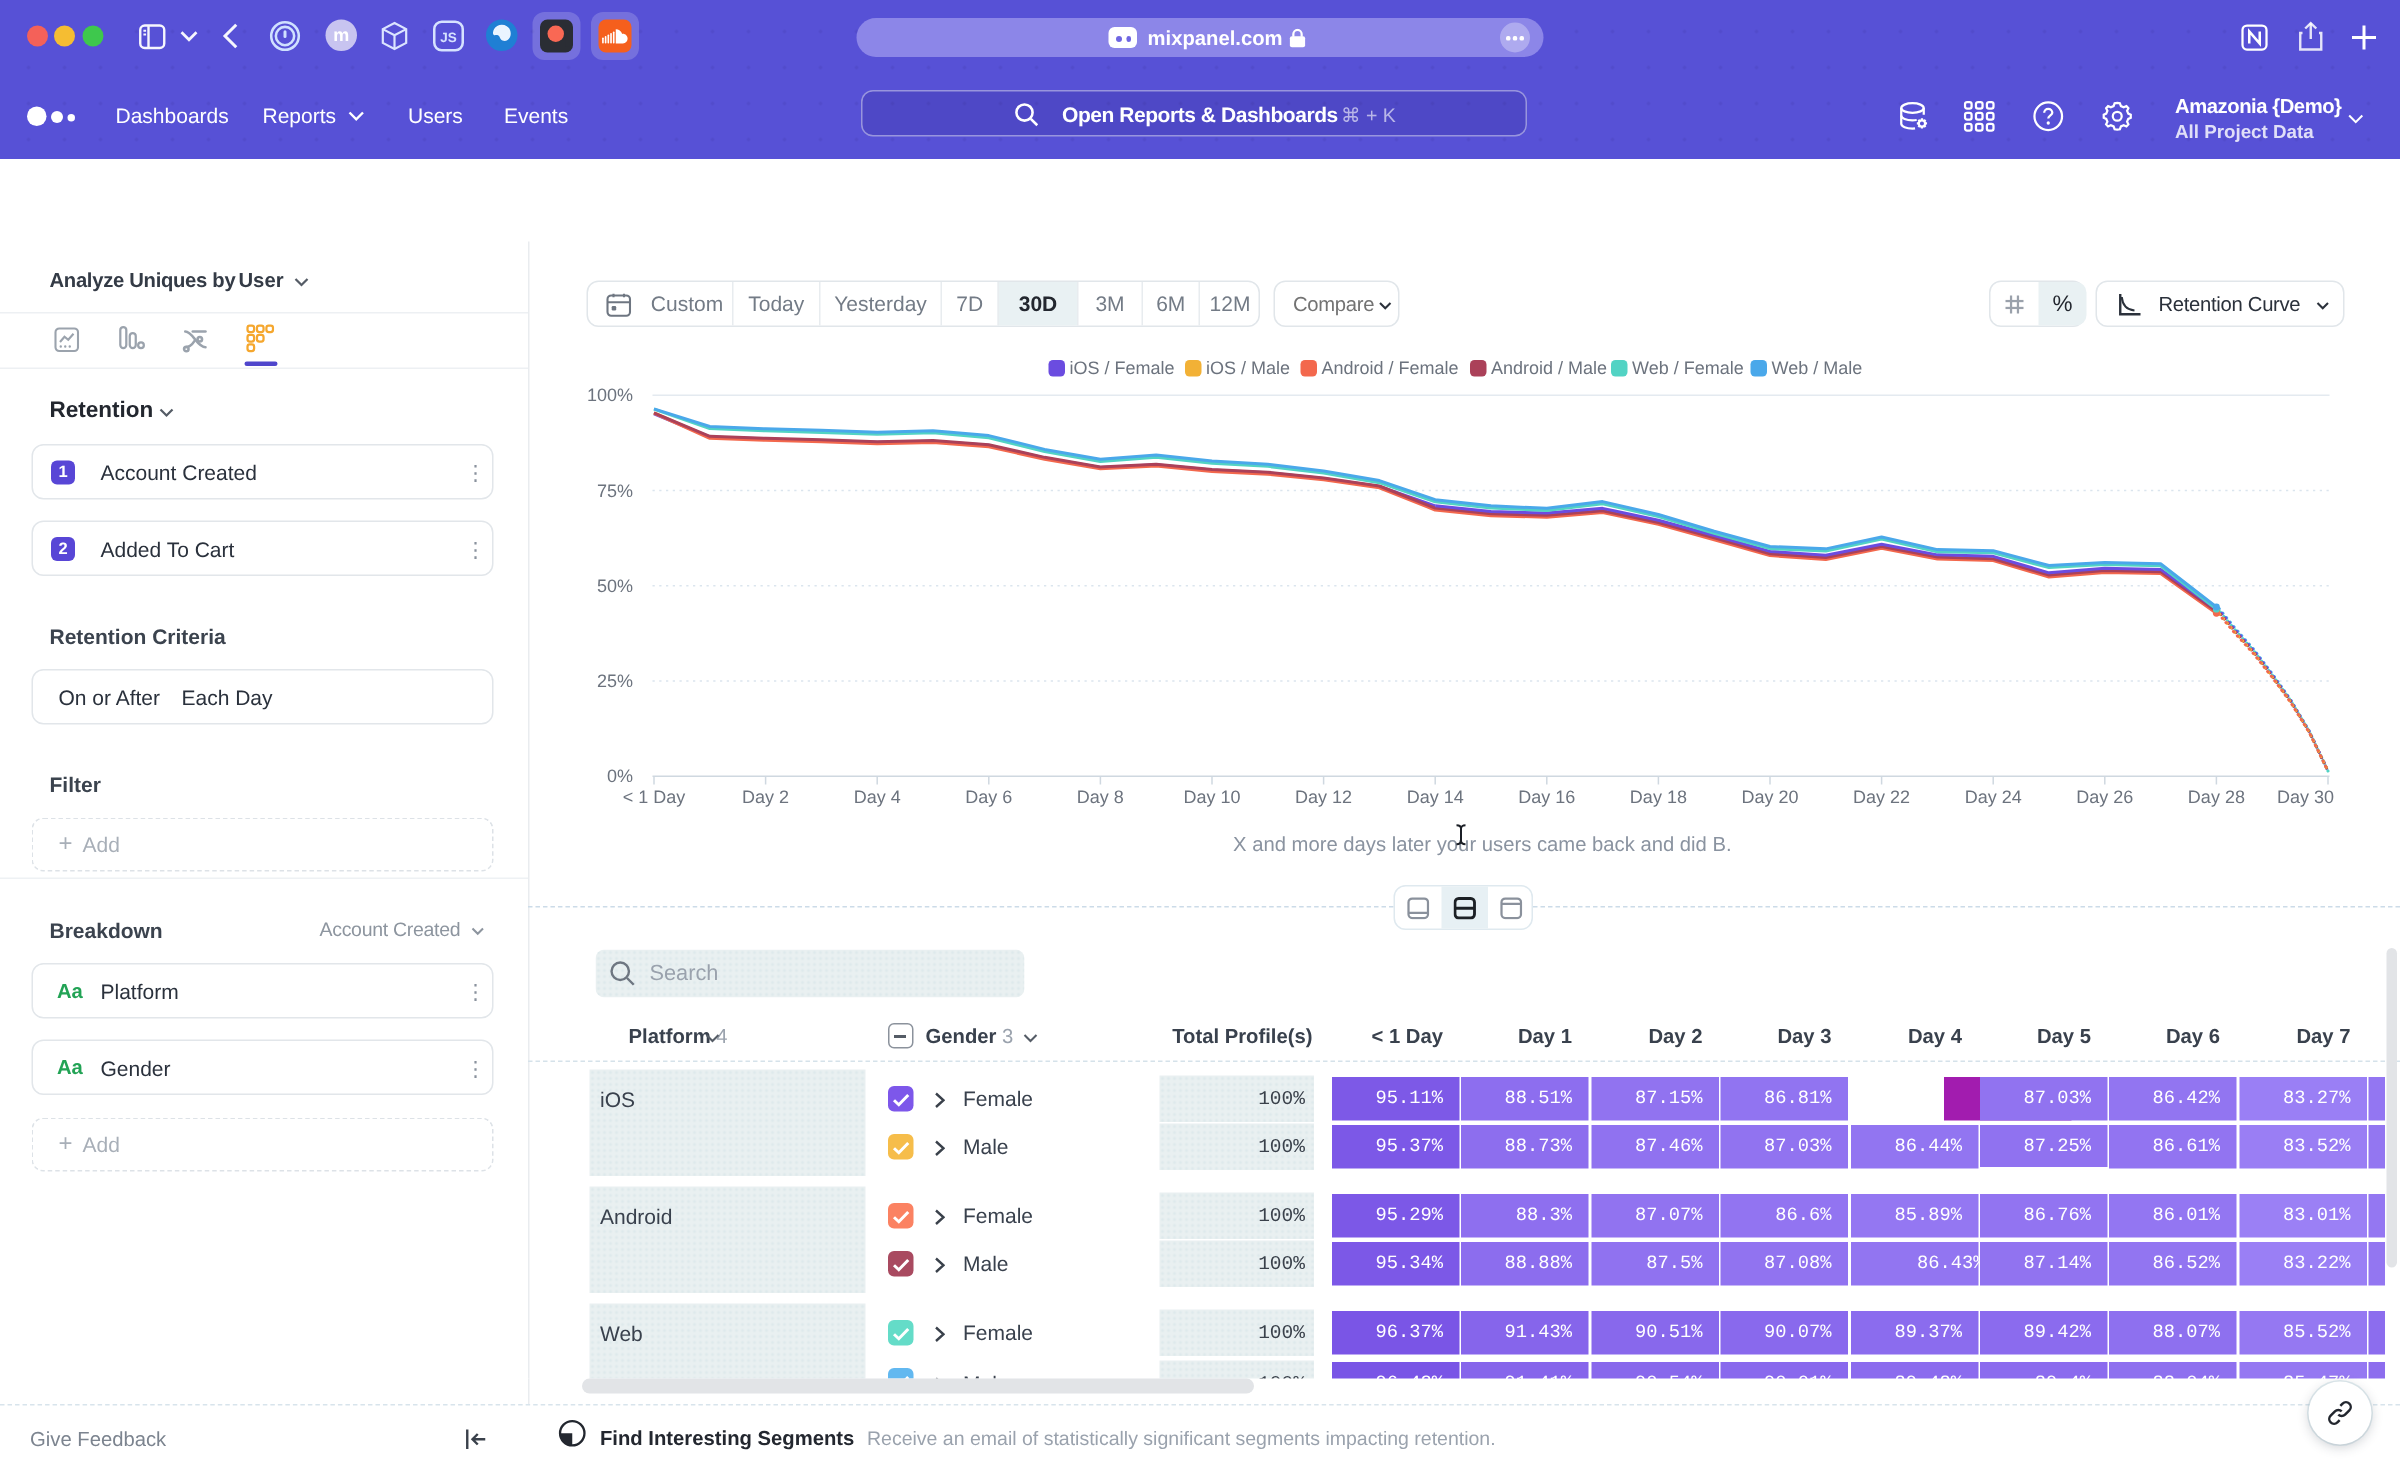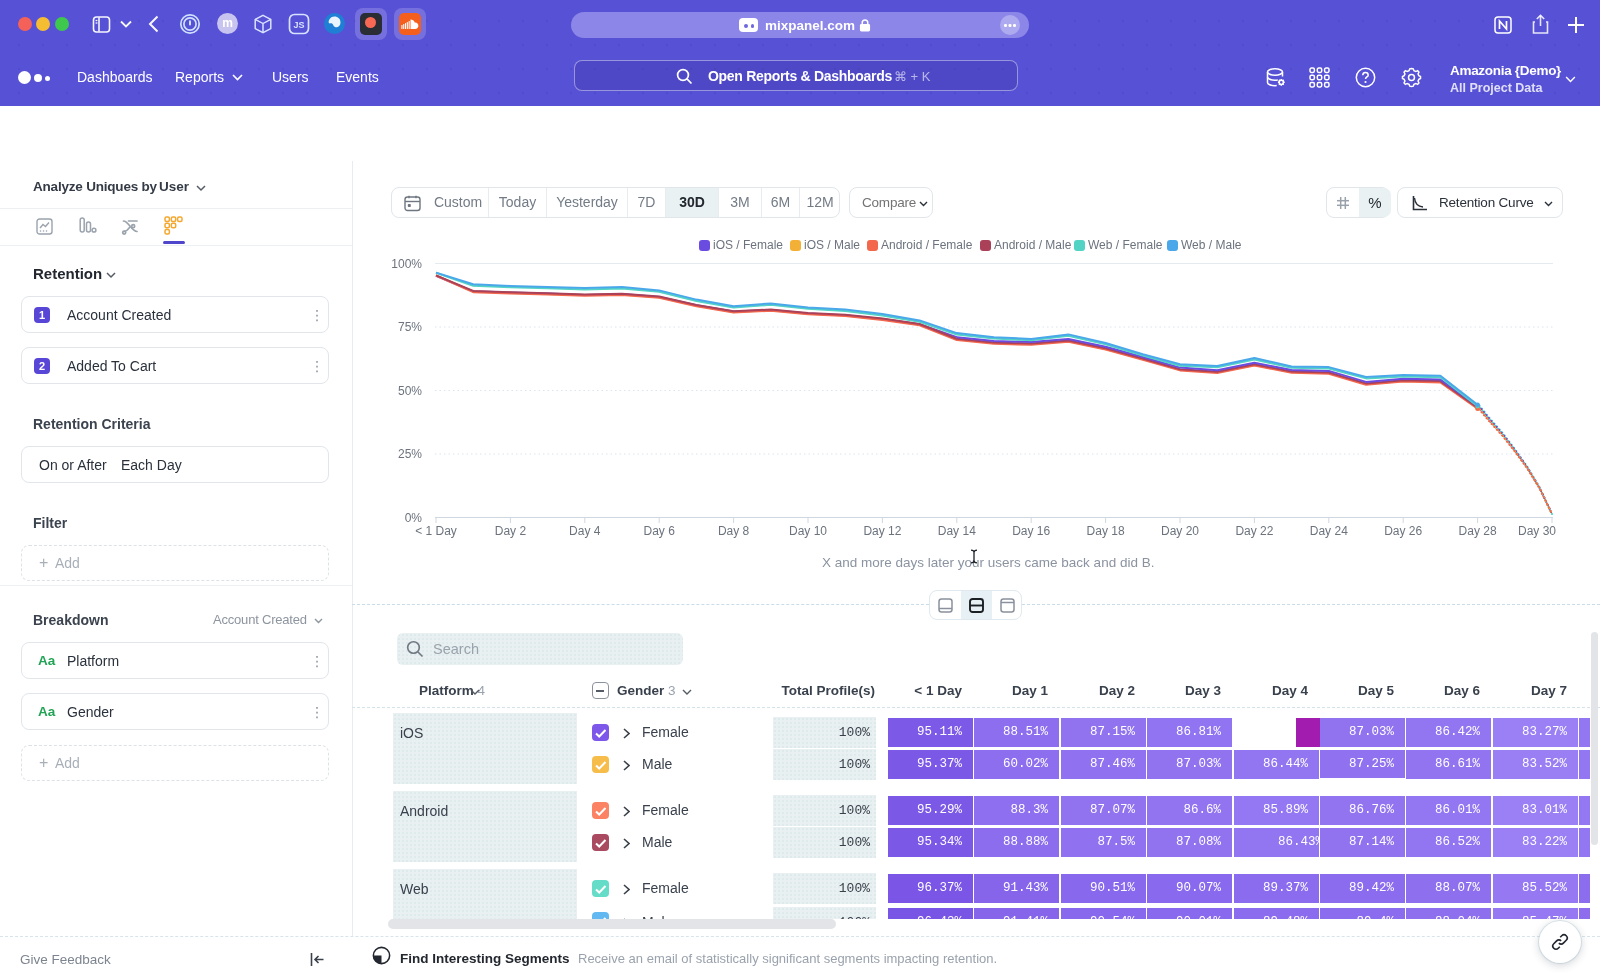--- a/index.html
+++ b/index.html
@@ -468,21 +468,21 @@
         <path d="M1 4.5 L4.2 7.5 L10.5 1"></path>
       </svg>
     </div>
 <svg class="abs" style="left:623px;top:760px;" width="7" height="11" viewBox="0 0 7 11" fill="none" stroke="#3a414b" stroke-width="1.6">
       <path d="M1 1 L6 5.5 L1 10"></path>
     </svg>
 <div class="rowlab" style="left:642px;top:756px;">Male</div>
 <div class="shim" style="left:773px;top:749px;width:103px;height:31px;"></div>
 <div class="abs mono" style="left:770px;top:757px;width:100px;text-align:right;font-size:13px;color:#3a414b;">100%</div>
 <div class="pcell" style="left:888px;top:750px;width:85px;height:29px;background:rgb(124,88,231);">95.37%</div>
-<div class="pcell" style="left:974px;top:750px;width:85px;height:29px;background:rgb(141,110,238);">60.02%</div>
+<div class="pcell" style="left:974px;top:750px;width:85px;height:29px;background:rgb(141,110,238);">88.73%</div>
 <div class="pcell" style="left:1061px;top:750px;width:85px;height:29px;background:rgb(144,114,240);">87.46%</div>
 <div class="pcell" style="left:1147px;top:750px;width:85px;height:29px;background:rgb(145,115,240);">87.03%</div>
 <div class="pcell" style="left:1234px;top:750px;width:85px;height:29px;background:rgb(146,117,241);">86.44%</div>
 <div class="pcell" style="left:1320px;top:750px;width:85px;height:28px;background:rgb(144,114,240);">87.25%</div>
 <div class="pcell" style="left:1406px;top:750px;width:85px;height:29px;background:rgb(146,116,241);">86.61%</div>
 <div class="pcell" style="left:1493px;top:750px;width:85px;height:29px;background:rgb(154,126,244);">83.52%</div>
 <div class="abs" style="left:1579px;top:750px;width:11px;height:29px;background:rgb(147,118,241);"></div>
 <div class="chk" style="left:592px;top:802px;background:#fb8262;">
       <svg width="12" height="9" viewBox="0 0 12 9" fill="none" stroke="#fff" stroke-width="2">
         <path d="M1 4.5 L4.2 7.5 L10.5 1"></path>

